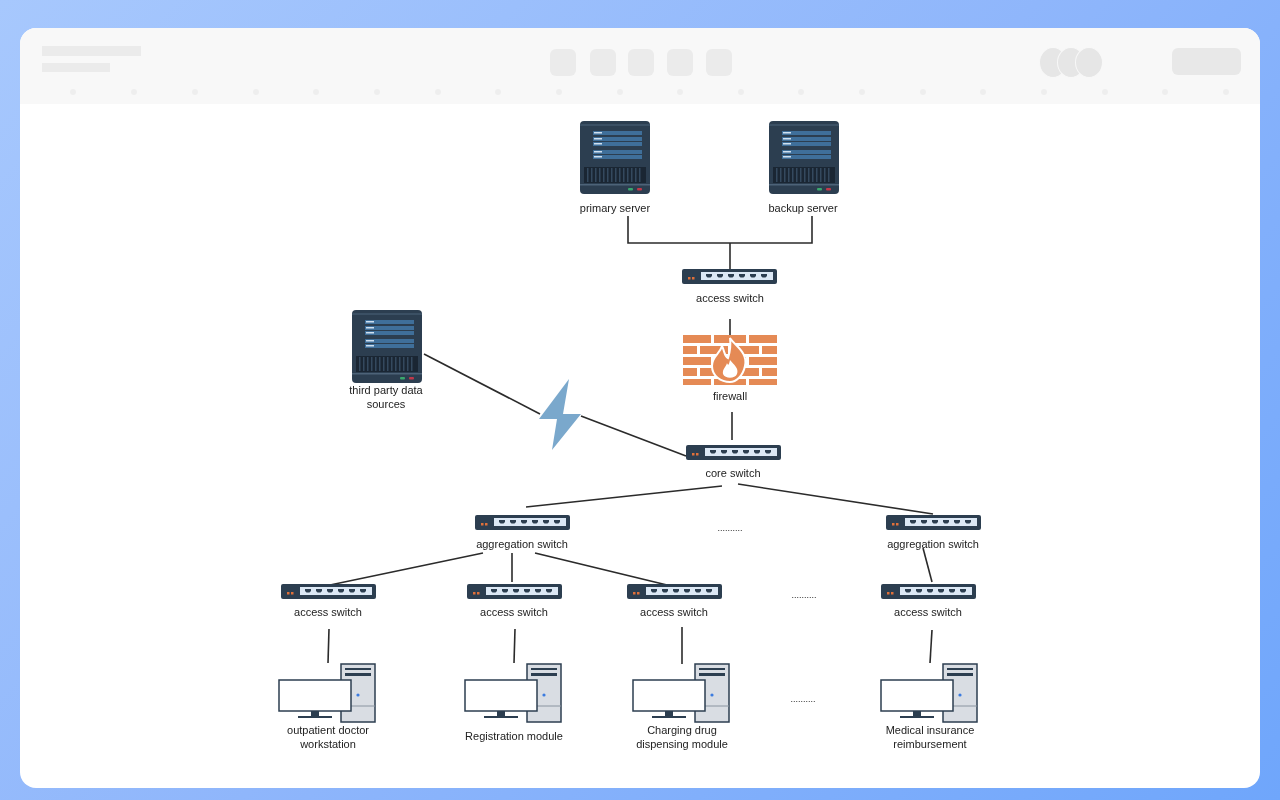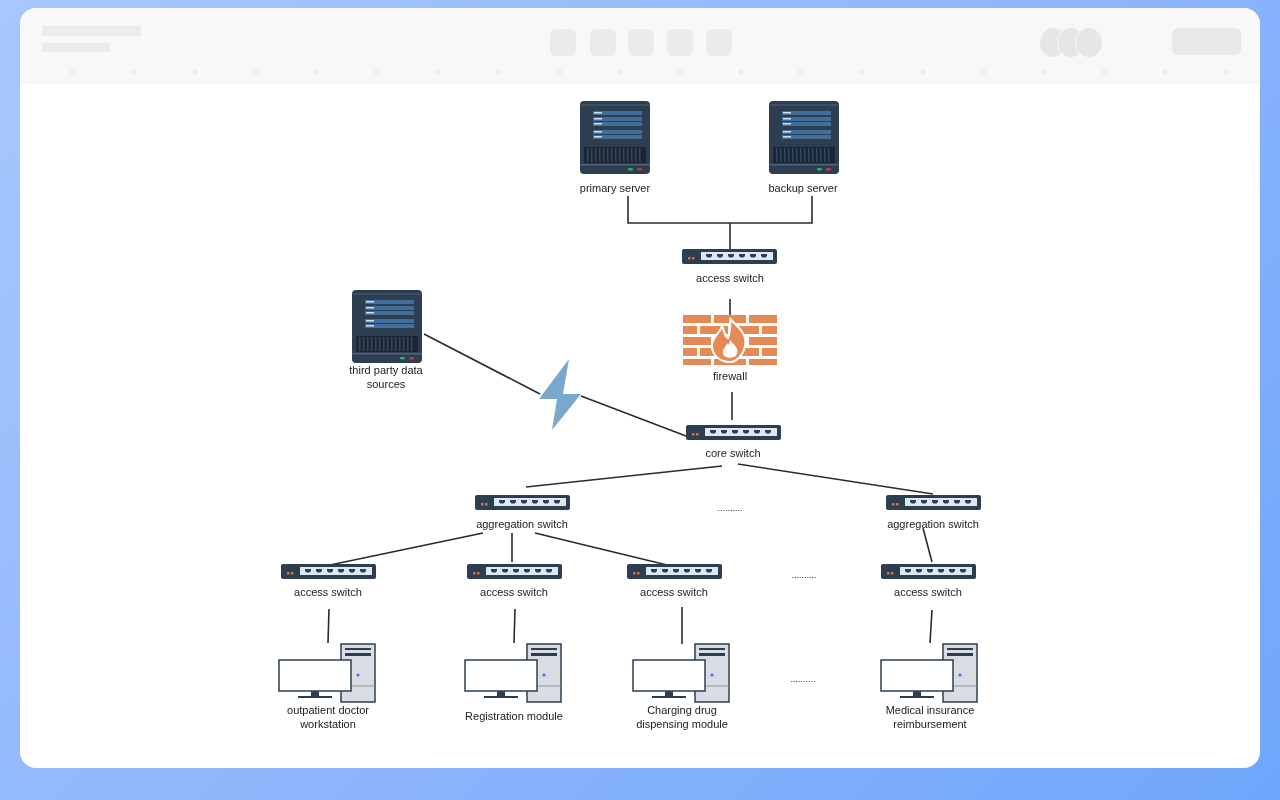--- a/index.html
+++ b/index.html
@@ -3,21 +3,21 @@
 <meta charset="utf-8">
 <style>
   html, body { margin: 0; padding: 0; }
   body {
     width: 1280px; height: 800px; overflow: hidden;
     background: linear-gradient(135deg, #a7c8fd 0%, #8fb6fb 50%, #6fa6fb 100%);
     font-family: "Liberation Sans", sans-serif;
     position: relative;
   }
   .window {
-    position: absolute; left: 20px; top: 8px; width: 1240px; height: 760px;
+    position: absolute; left: 20px; top: 28px; width: 1240px; height: 760px;
     background: #ffffff; border-radius: 16px; overflow: hidden;
   }
   .topbar {
     position: absolute; left: 0; top: 0; width: 1240px; height: 76px;
     background: #f8f8f8;
   }
   .ph { position: absolute; background: #ebebeb; }
   .ph-title { left: 22px; top: 18px; width: 99px; height: 10px; }
   .ph-sub { left: 22px; top: 35px; width: 68px; height: 9px; }
   .tb-btn { position: absolute; top: 21px; width: 26px; height: 27px; background: #ebebeb; border-radius: 6px; }

